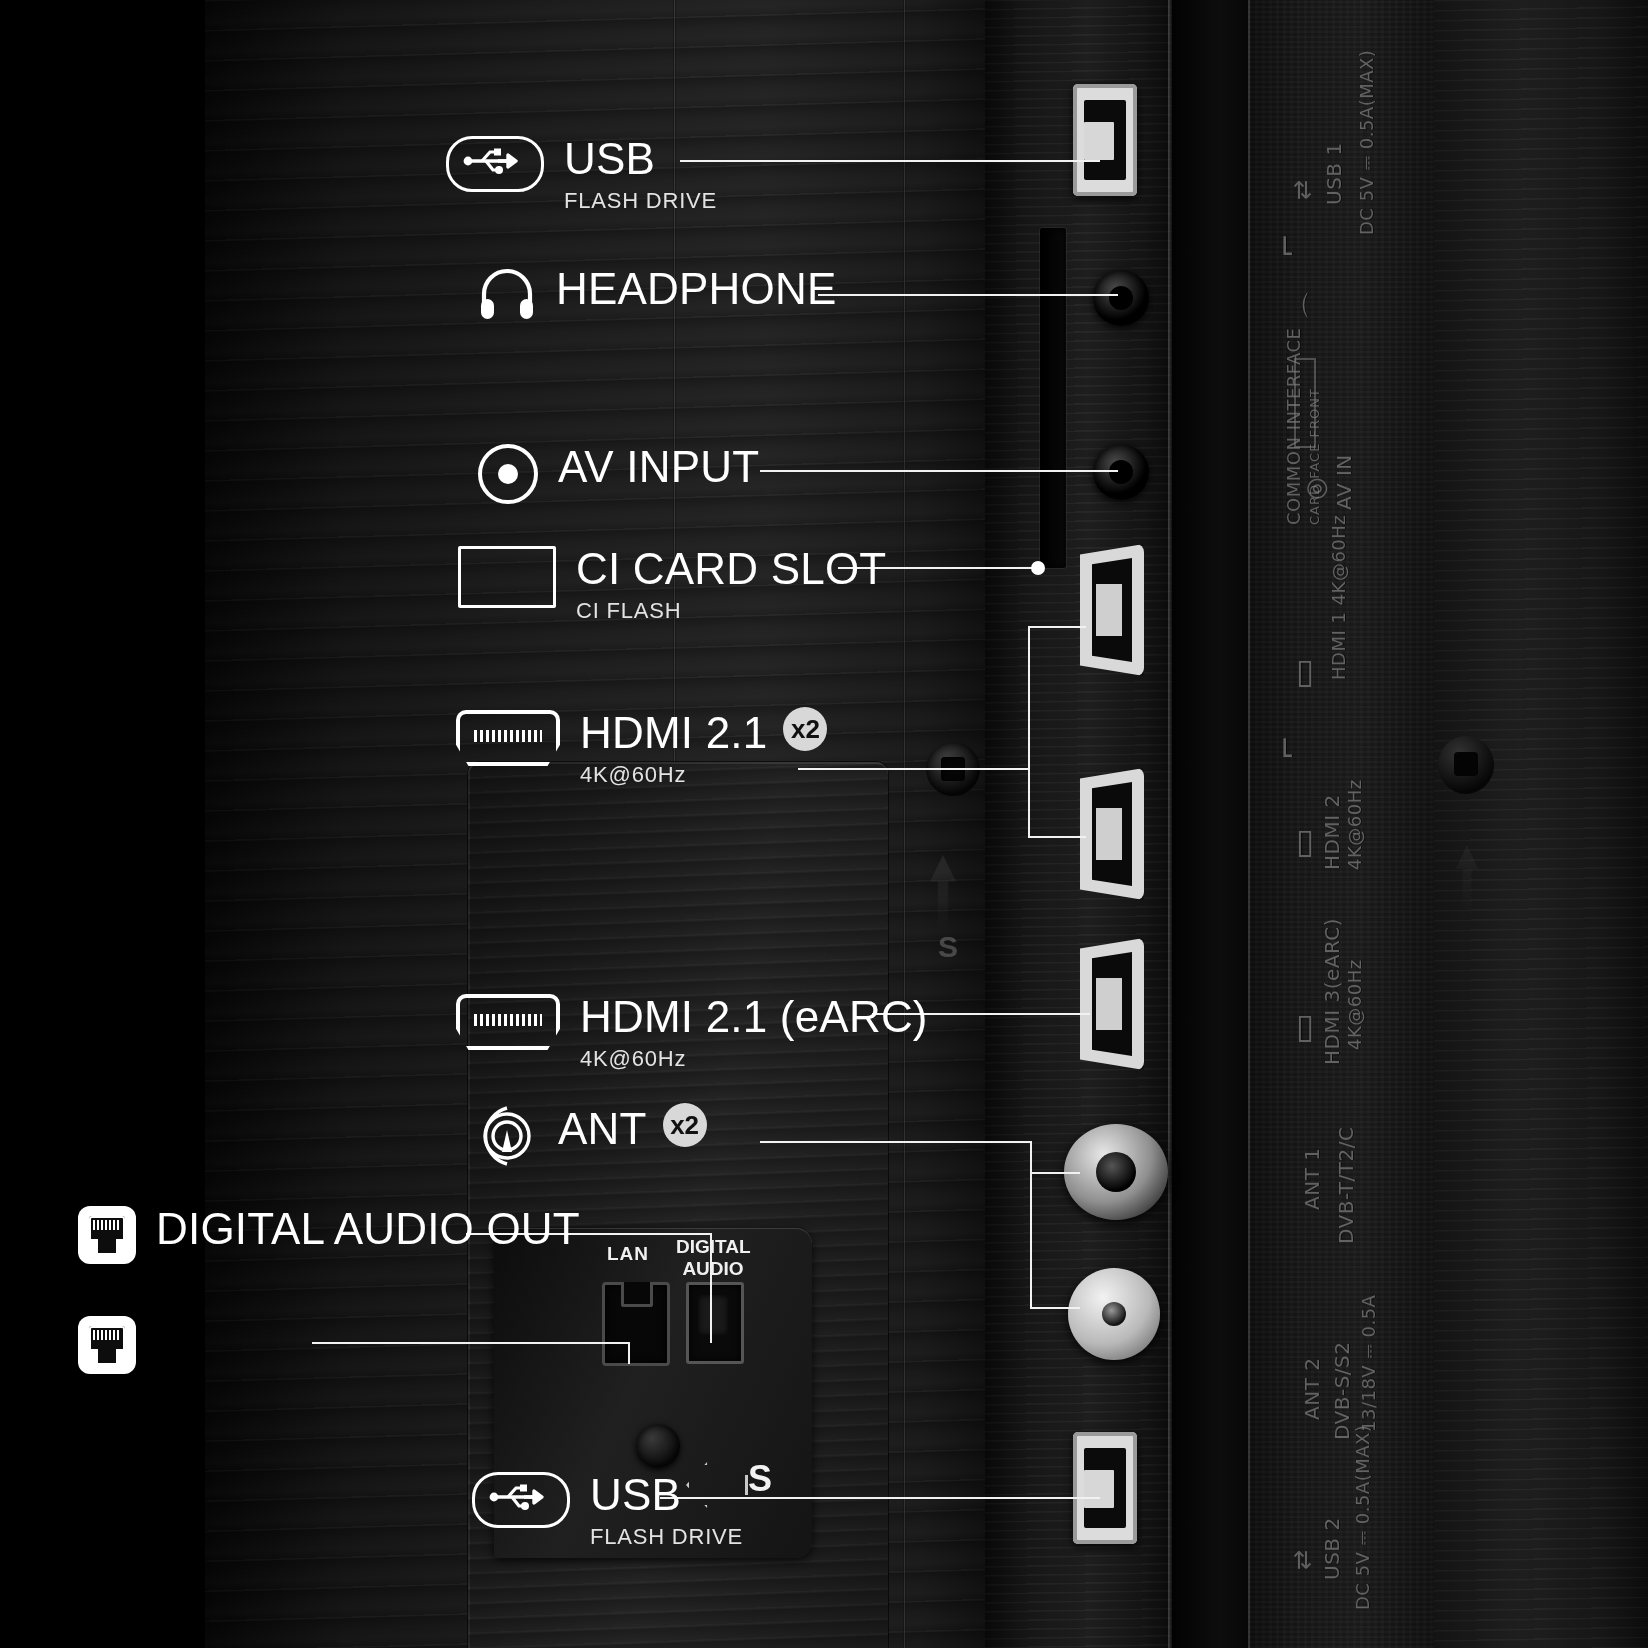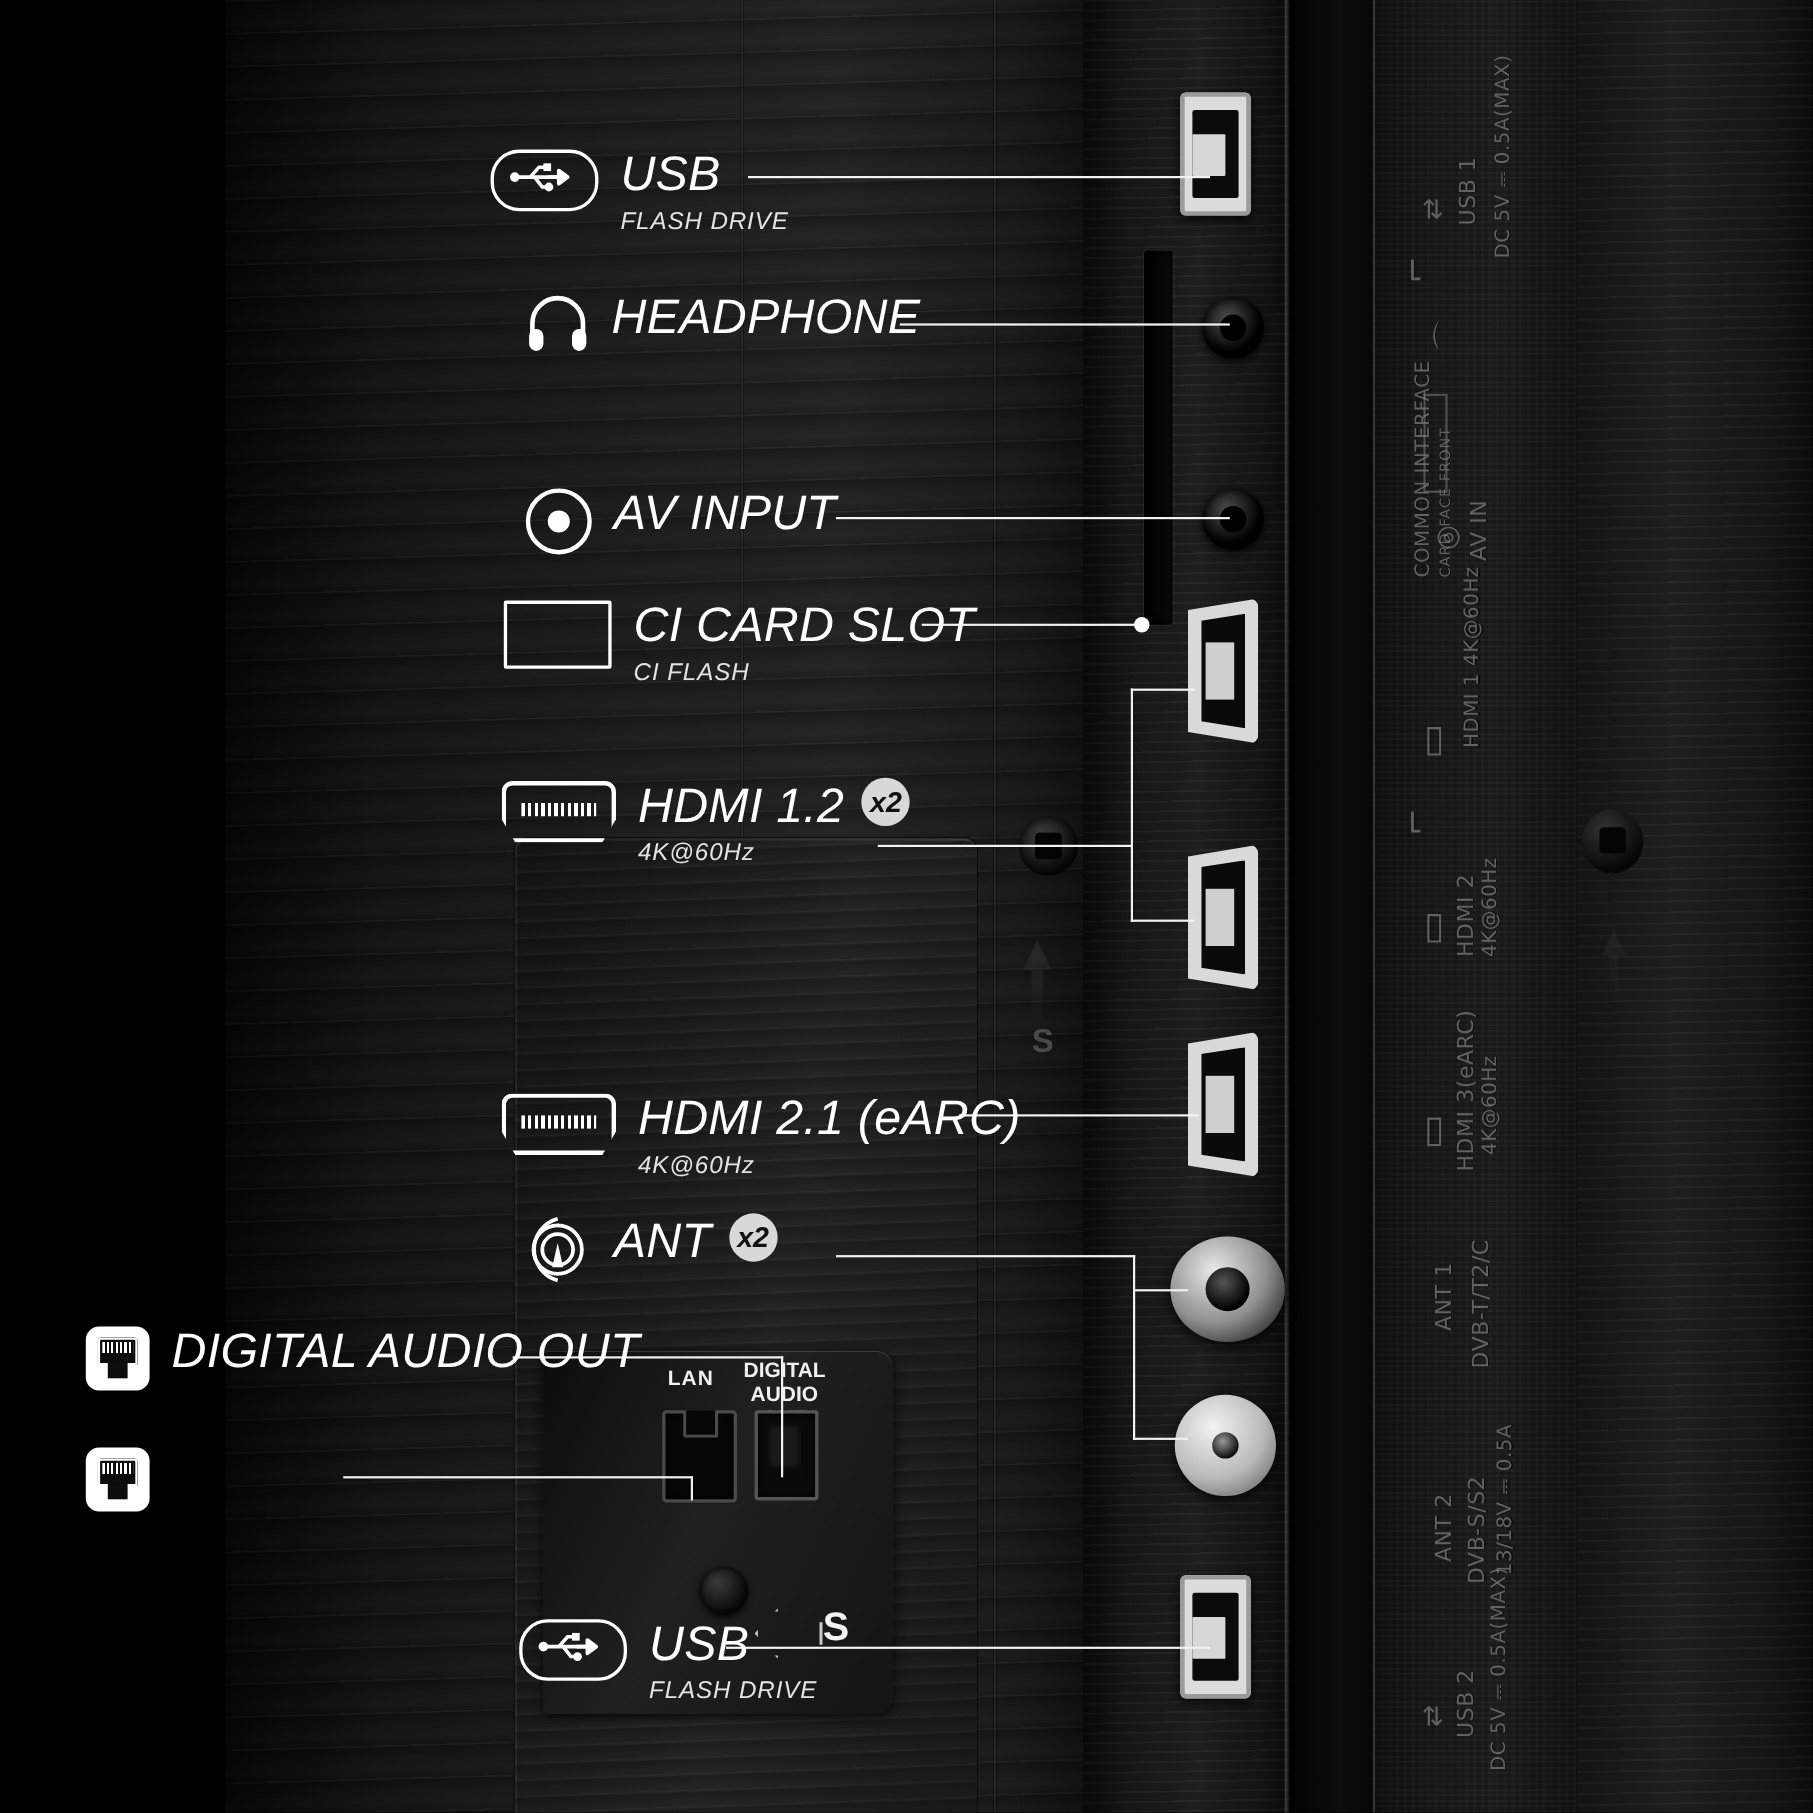--- a/index.html
+++ b/index.html
@@ -253,21 +253,21 @@
   }
   .ci-frame{
     position:absolute;width:54px;height:22px;border:2px solid #7d7d7d;opacity:.55;
   }
 
   
   .callout{position:absolute;display:flex;align-items:flex-start;}
   .ico{
     flex:0 0 auto;position:relative;display:flex;align-items:center;justify-content:center;
   }
-  .txt{margin-left:20px;font-style:italic;}
+  .txt{margin-left:20px;}
   .title{
     font-size:44px;font-weight:400;line-height:46px;letter-spacing:.2px;color:#fff;
     white-space:nowrap;font-family:"Liberation Sans", sans-serif;
   }
   .sub{
     font-size:22px;font-weight:300;letter-spacing:.8px;color:#e3e3e3;margin-top:6px;white-space:nowrap;
   }
   .badge{
     display:inline-flex;align-items:center;justify-content:center;
     width:44px;height:44px;border-radius:50%;background:#d8d8d8;color:#111;
@@ -523,21 +523,21 @@
       <div class="sub">CI FLASH</div>
     </div>
   </div>
 
   <div class="callout" style="left:456px;top:710px;">
     <div class="ico">
       <div class="hdmi-ico" style="position:relative;"></div>
     </div>
     <div class="txt">
       <div class="titlerow">
-        <span class="title">HDMI 1.2</span>
+        <span class="title">HDMI 2.1</span>
         <span class="badge">x2</span>
       </div>
       <div class="sub">4K@60Hz</div>
     </div>
   </div>
 
   <div class="callout" style="left:456px;top:994px;">
     <div class="ico">
       <div class="hdmi-ico" style="position:relative;"></div>
     </div>

